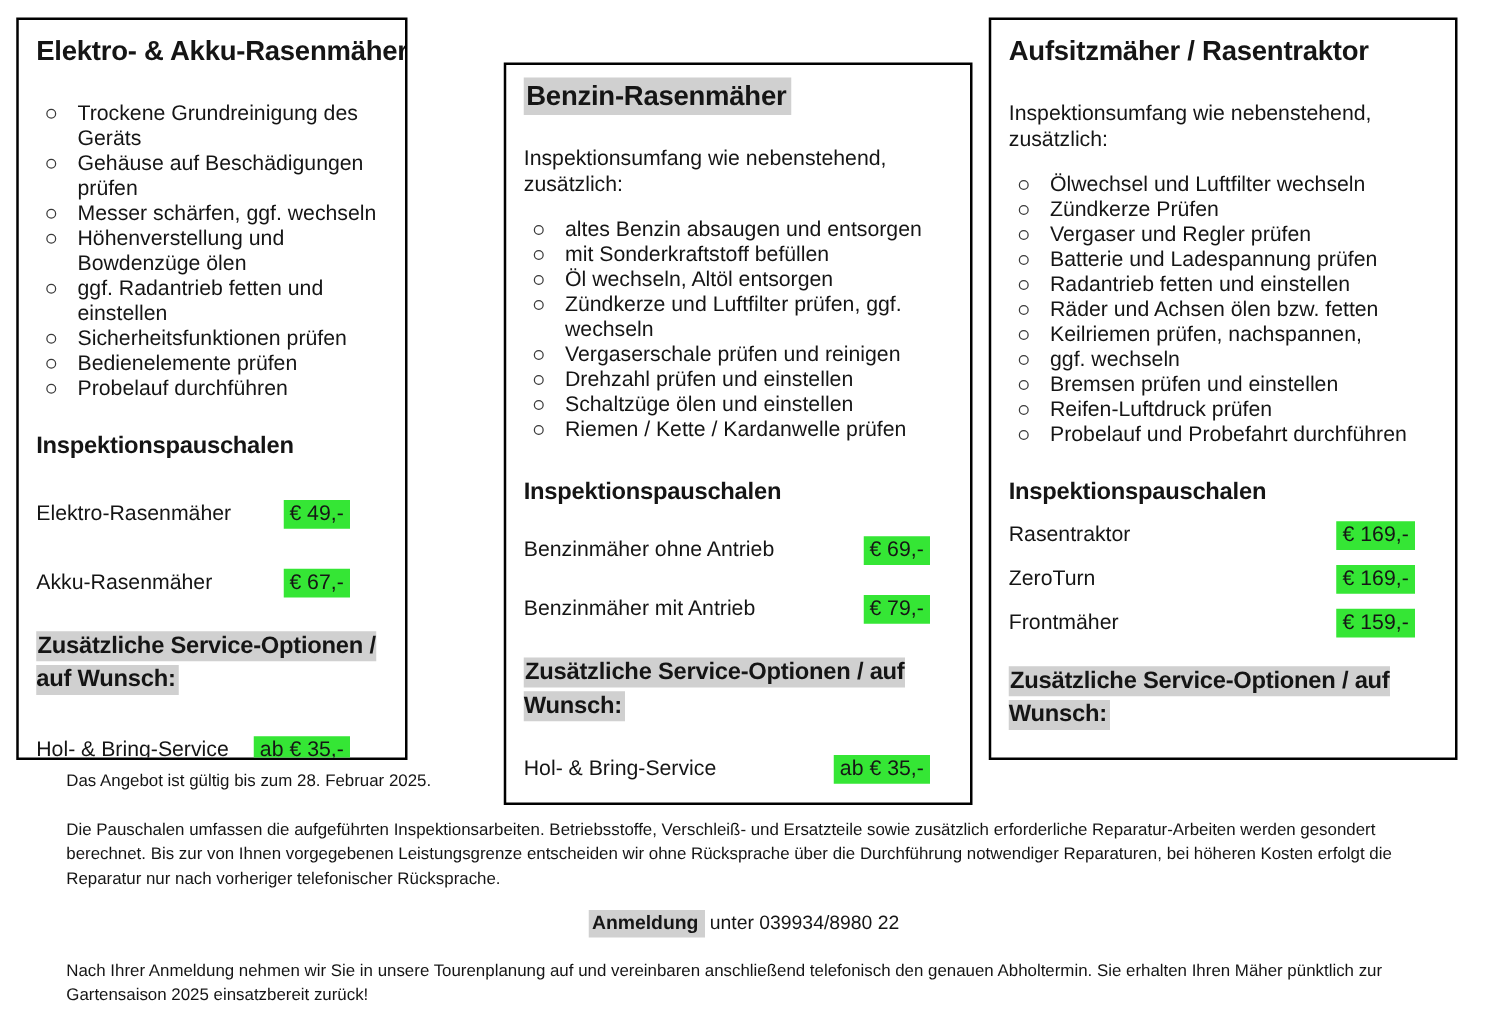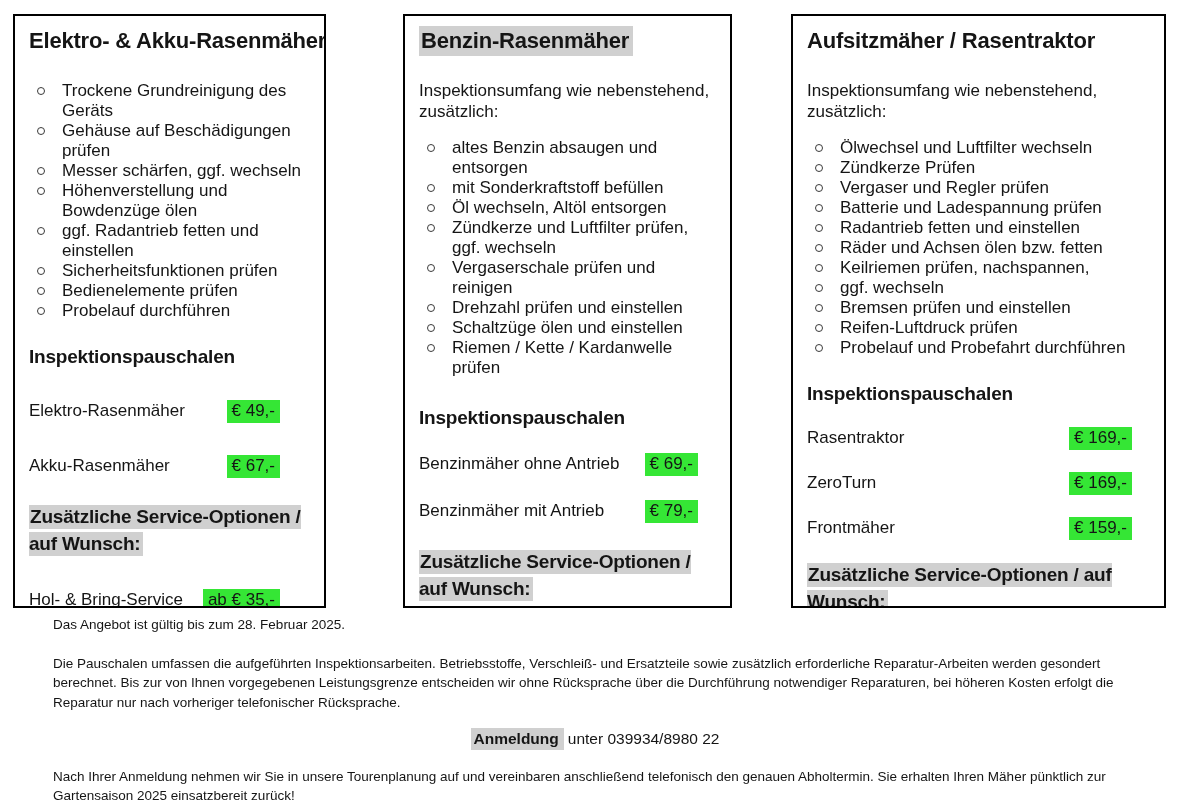--- a/index.html
+++ b/index.html
@@ -6,21 +6,21 @@
   body{
     width:1190px;height:808px;background:#ffffff;position:relative;
     font-family:"Liberation Sans", sans-serif;color:#151515;
     -webkit-font-smoothing:antialiased;
   }
   .box{
     position:absolute;top:14px;height:594px;box-sizing:border-box;
     border:2px solid #000;background:#fff;padding:10px 14px;overflow:hidden;
   }
   #box1{left:13px;width:313px;}
-  #box2{left:403px;width:329px;}
+  #box2{left:403px;width:375px;margin-top:36px;}
   #box3{left:791px;width:375px;}
   .col-title{
     font-size:22px;font-weight:bold;margin:2px 0 0 0;line-height:25px;
     letter-spacing:-0.2px;white-space:nowrap;
   }
   .col-title .hl-gray{padding:2px 4px 3px 2px;}
   .intro{font-size:17px;line-height:21px;margin-top:27px;}
   .checklist{list-style:none;margin:0;padding:0;font-size:17px;line-height:20px;}
   #box1 .checklist{margin-top:28px;}
   #box2 .checklist,#box3 .checklist{margin-top:16px;}
@@ -33,21 +33,21 @@
   .section-heading{font-size:19px;font-weight:bold;line-height:23px;letter-spacing:-0.2px;}
   #box1 .section-heading{margin-top:24px;}
   #box2 .section-heading{margin-top:28px;}
   #box3 .section-heading{margin-top:24px;}
   .price-row{
     display:flex;justify-content:space-between;align-items:baseline;
     font-size:17px;line-height:20px;margin-top:24px;
   }
   #box1 .price-row{padding-right:30px;margin-top:32px;}
   #box2 .price-row,#box3 .price-row{padding-right:18px;}
-  #box3 .price-row{margin-top:22px;}
+  #box3 .price-row{margin-top:12px;}
   .hl-green{background:#35e635;padding:1px 5px 2px 5px;}
   .hl-gray{background:#d0d0d0;}
   .options-heading{font-size:19px;font-weight:bold;line-height:26.5px;letter-spacing:-0.2px;}
   #box1 .options-heading{margin-top:26px;}
   #box2 .options-heading{margin-top:26px;}
   #box3 .options-heading{margin-top:22px;}
   .options-heading .hl-gray{padding:1px 3px 2px 1px;}
   .option-row{margin-top:24px;}
   #box2 .option-row{margin-top:26px;}
   .footer{

